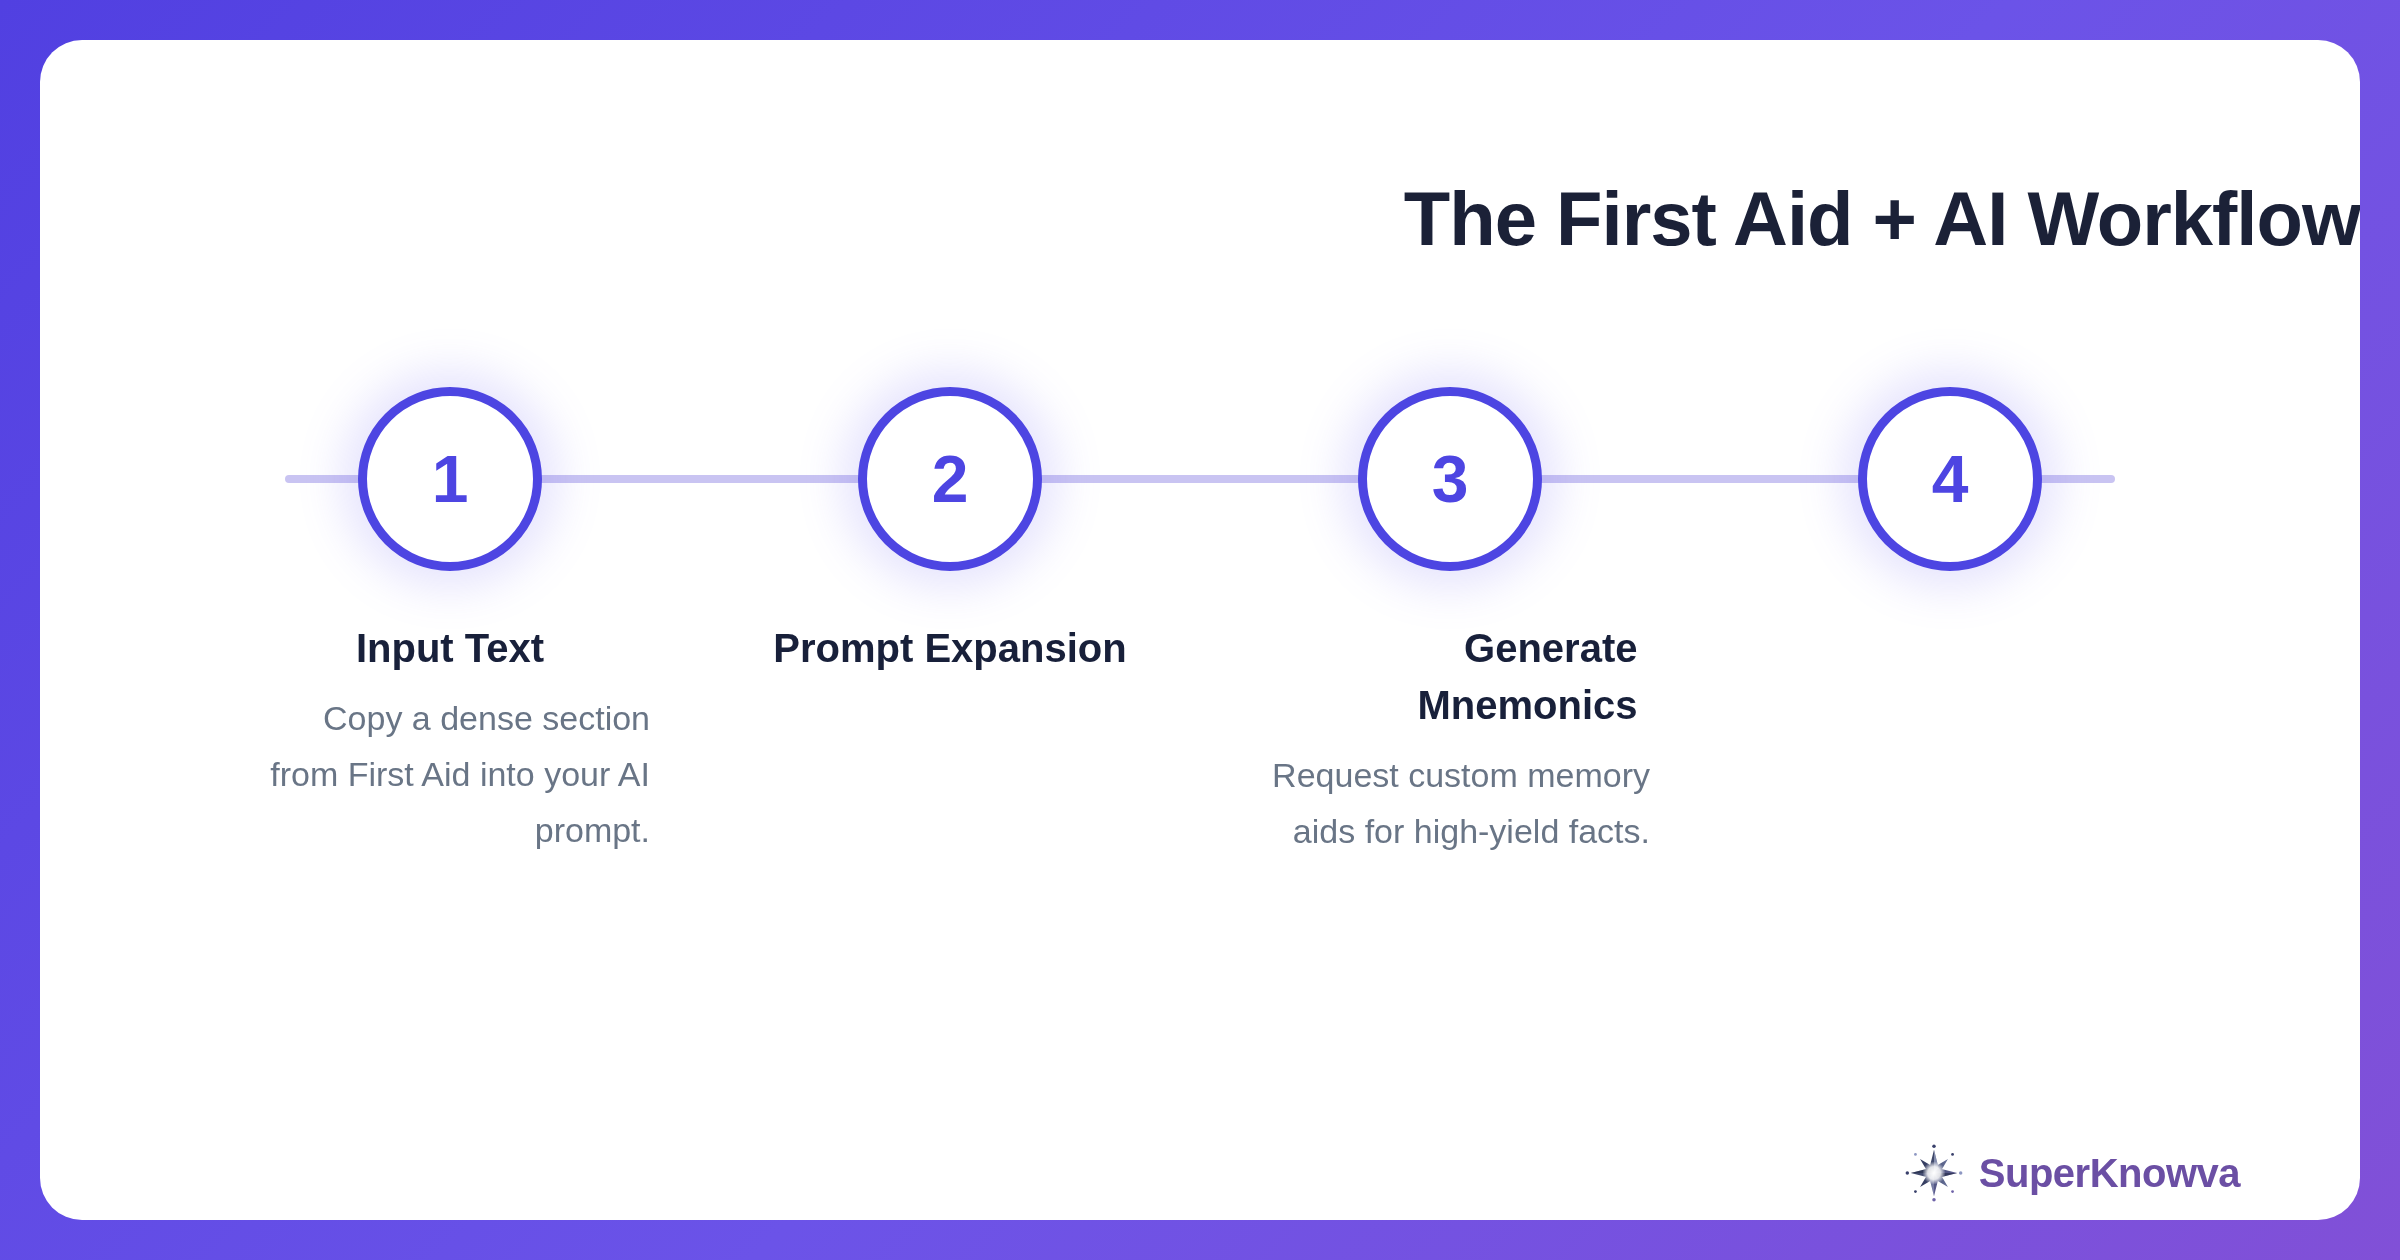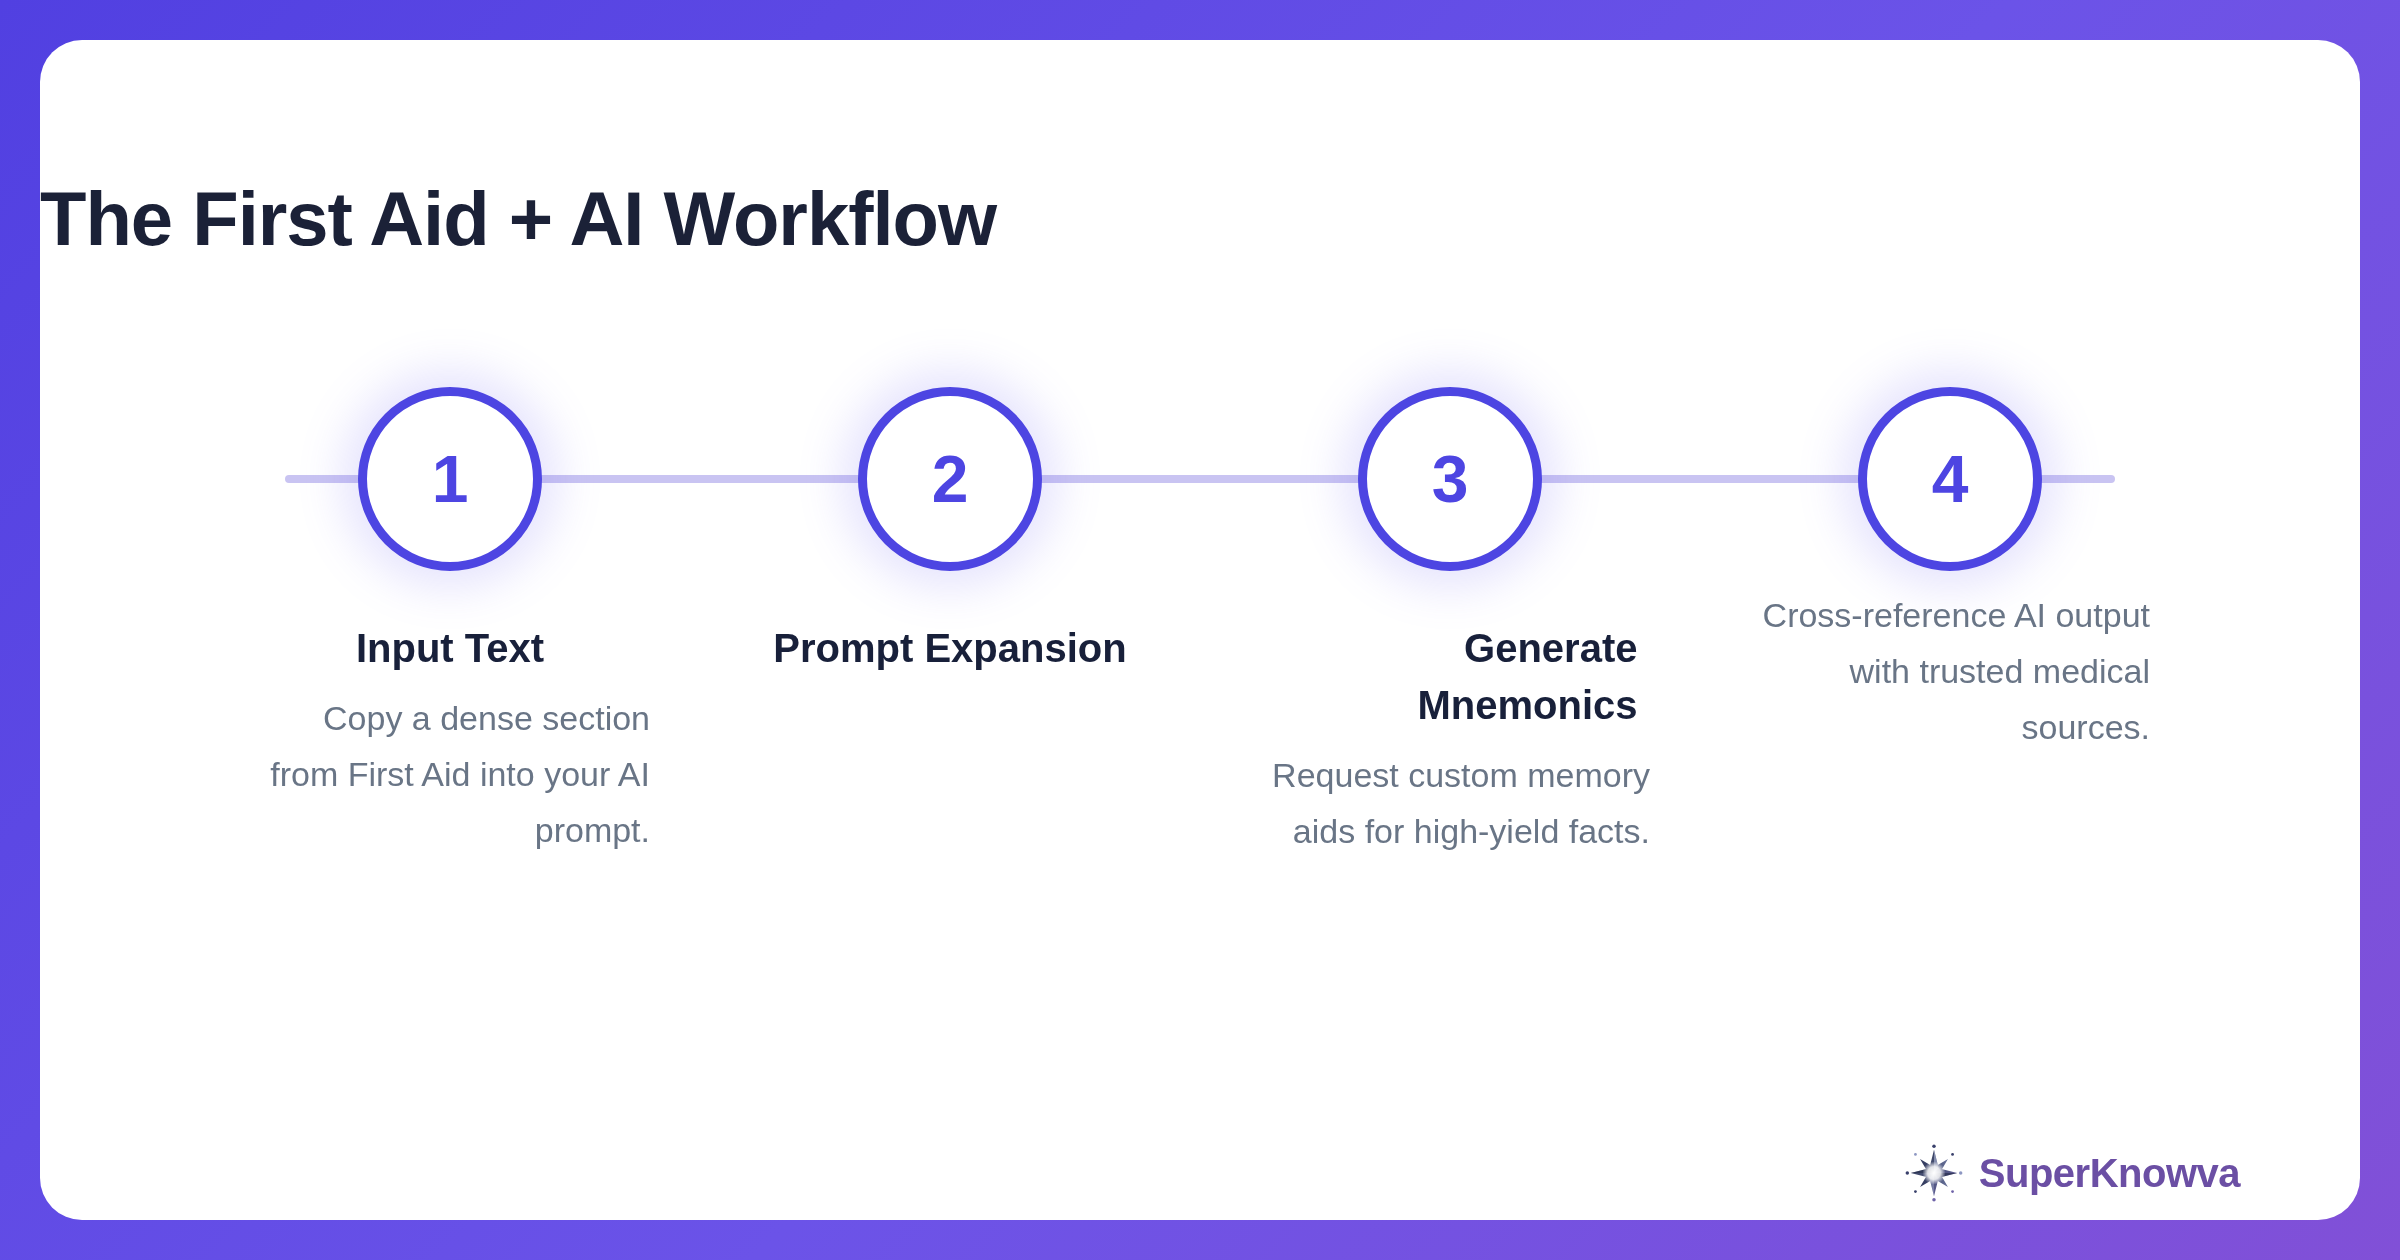--- a/index.html
+++ b/index.html
@@ -12,21 +12,21 @@
   }
   .card {
     position: absolute;
     left: 40px; top: 40px; right: 40px; bottom: 40px;
     background: #ffffff;
     border-radius: 42px;
     overflow: hidden;
   }
   .main-title {
     margin: 135px auto 0;
-    text-align: left;
+    text-align: right;
     font-size: 76px;
     font-weight: 700;
     letter-spacing: -1px;
     color: #1b2137;
   }
   .workflow {
     position: relative;
     width: 2000px;
     margin: 122px auto 0;
   }
@@ -143,21 +143,20 @@
         <div class="step-title">Generate Mnemonics</div>
         <div class="step-desc">Request custom memory aids for high-yield facts.</div>
       </div>
 
       <div class="step">
         <div class="circle-wrap">
           <div class="circle">
             <span class="circle-number">4</span>
           </div>
         </div>
-        <div class="step-desc">Cross-reference AI output with trusted medical sources.</div>
       </div>
 
     </div>
   </div>
 
   <div class="brand">
     <svg class="brand-icon" viewBox="0 0 100 100" xmlns="http://www.w3.org/2000/svg">
       <defs>
         <linearGradient id="starGrad1" x1="0" y1="0" x2="1" y2="1">
           <stop offset="0" stop-color="#2a3350"></stop>

